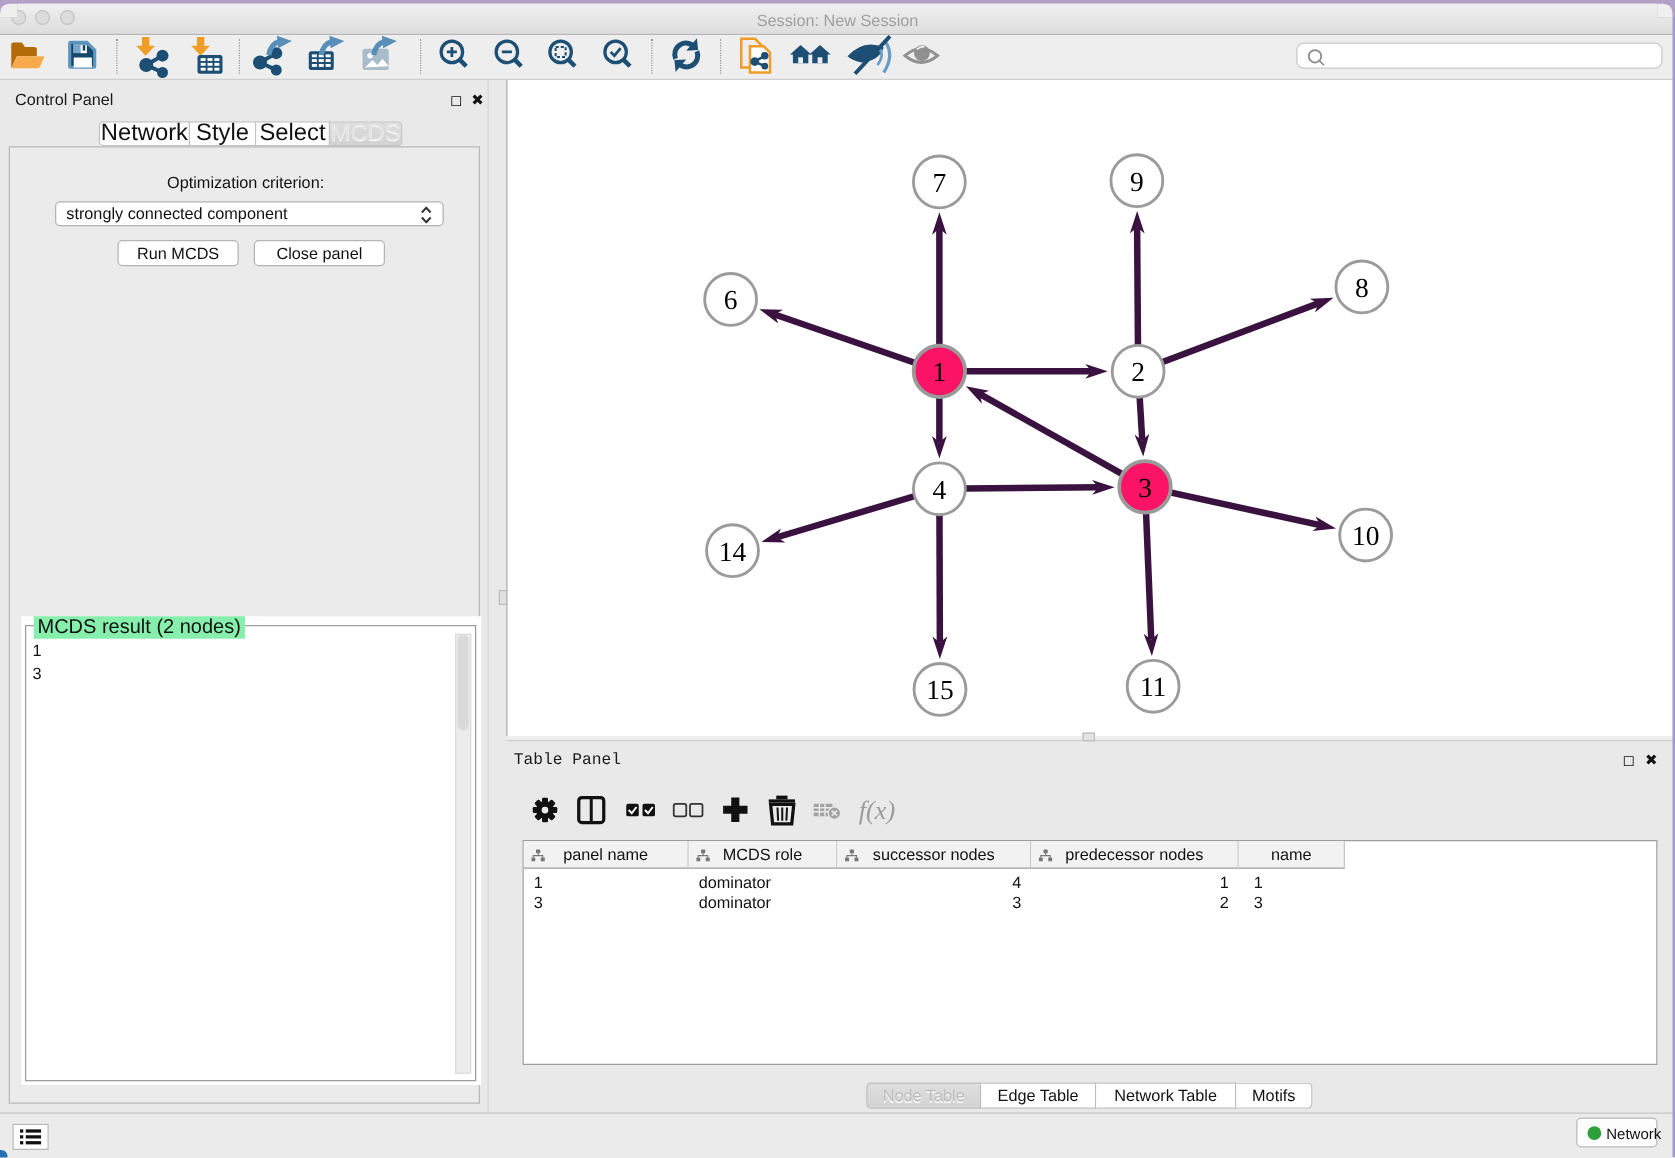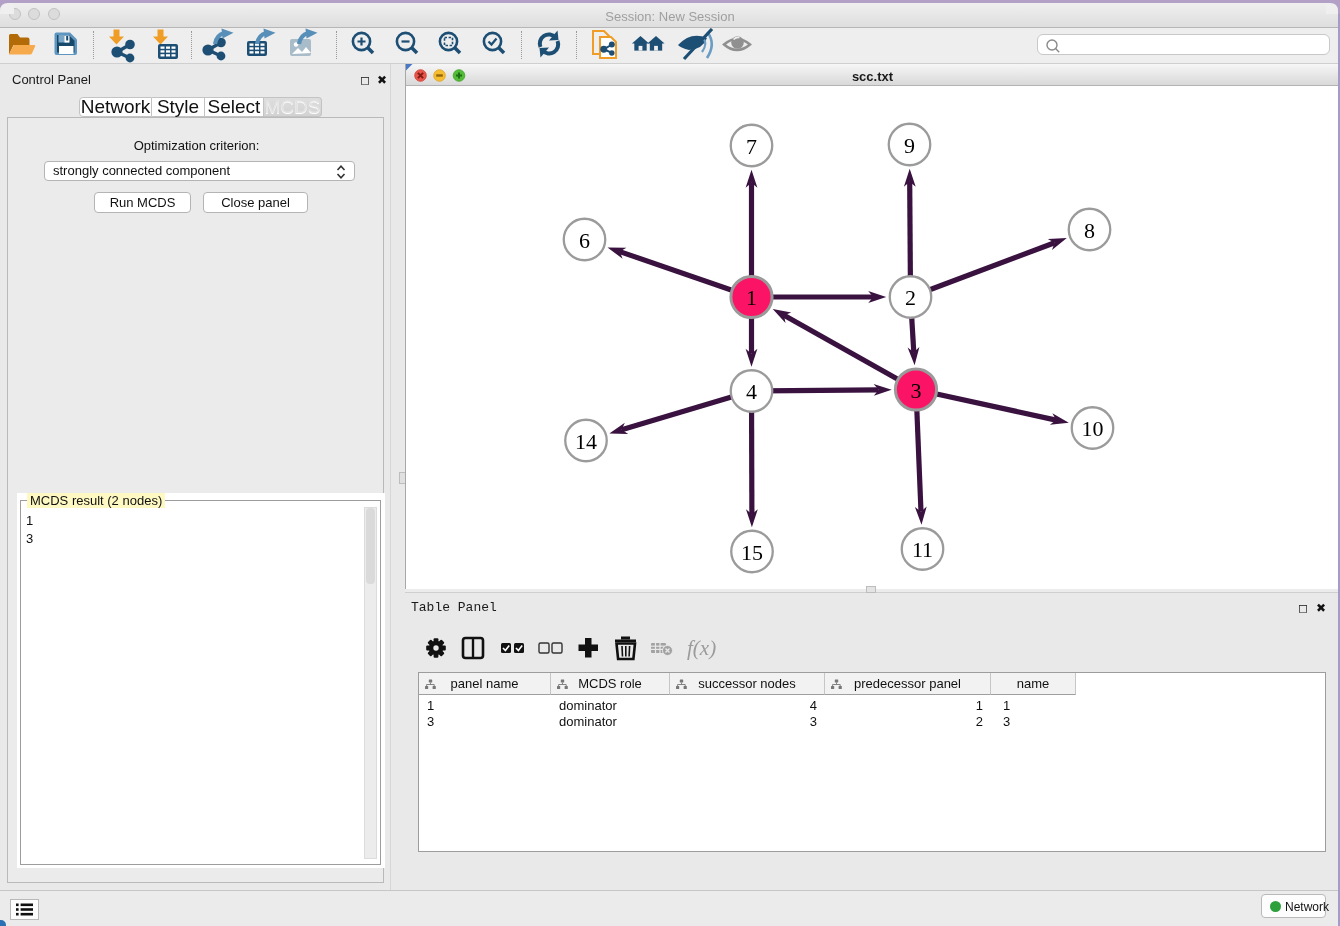--- a/index.html
+++ b/index.html
@@ -22,21 +22,21 @@
 #cp-tabs { left:79px; top:33px; height:20px; display:flex; font-size:19px; }
 .cptab { border:1px solid #c3c3c3; border-left:none; background:#fff; color:#111; display:flex; align-items:center; justify-content:center; }
 .cptab.first { border-left:1px solid #c3c3c3; border-radius:4px 0 0 4px; }
 .cptab.sel { background:linear-gradient(#dedede,#d2d2d2); color:#e2e2e2; text-shadow:0 1px 0 #fff; border-radius:0 4px 4px 0; }
 #cp-body { left:7px; top:53px; width:377px; height:766px; border:1px solid #b9b9b9; background:#ebebeb; }
 #optlabel { left:0; top:20px; width:377px; text-align:center; font-size:13px; color:#111; }
 #dropdown { left:36px; top:43px; width:311px; height:20px; background:#fff; border:1px solid #b4b4b4; border-radius:4px; font-size:13px; color:#111; line-height:18px; padding-left:8px; }
 .btn { position:absolute; height:21px; background:#fff; border:1px solid #b4b4b4; border-radius:4px; font-size:13px; color:#111; text-align:center; line-height:19px; }
 #resultbox { left:9px; top:375px; width:368px; height:375px; background:#fff; }
 #fieldset { left:3px; top:7px; width:361px; height:365px; border:1px solid #9d9d9d; }
-#fslabel { left:6px; top:-8px; background:#fef9c3; padding:0 3px; font-size:13px; color:#111;text-align:center; }
+#fslabel { left:6px; top:-8px; background:#86efac; padding:0 3px; font-size:16px; color:#111;text-align:center; }
 #resultscroll { right:3px; top:6px; width:13px; height:352px; background:#ececec; border:1px solid #dcdcdc; }
 #resulttext { left:5px; top:11px; font-size:13px; color:#111; line-height:18px; }
 
 #vdivider { left:390px; top:64px; width:15px; height:826px; background:#e9e9e9; border-left:1px solid #d6d6d6; }
 #vgrip { left:396px; top:408px; width:7px; height:12px; background:#e0e0e0; border:1px solid #bdbdbd; }
 
 #netwin { left:405px; top:64px; width:933px; height:525px; background:#fff; border-left:1px solid #a8a8a8; }
 #nettitle { left:0; top:0; width:933px; height:22px; background:linear-gradient(#f6f6f6,#d9d9d9); border-bottom:1px solid #b3b3b3; }
 #nettext { left:0; top:5px; width:933px; text-align:center; font-size:13px; font-weight:bold; color:#1a1a1a; }
 
@@ -203,32 +203,20 @@
       </div>
     </div>
   </div>
 </div>
 
 <div class="abs" id="vdivider">
     <div class="abs" id="vgrip" style="left:8px;"></div>
   </div>
 
 <div class="abs" id="netwin">
-  <div class="abs" id="nettitle">
-    <svg style="position:absolute;left:0;top:0;" width="70" height="22" viewBox="0 0 70 22">
-      <path d="M0,0 h6.5 L0,6.5 z" fill="#4a78c5"></path>
-      <circle cx="14.5" cy="11.5" r="5.8" fill="#e8564b" stroke="#ce3a30" stroke-width="0.8"></circle>
-      <path d="M11.9,8.9 l5.2,5.2 M17.1,8.9 l-5.2,5.2" stroke="#821c12" stroke-width="2"></path>
-      <circle cx="33.5" cy="11.5" r="5.8" fill="#f5bd30" stroke="#dda122" stroke-width="0.8"></circle>
-      <rect x="30.2" y="10.3" width="6.6" height="2.4" fill="#90650d"></rect>
-      <circle cx="53" cy="11.5" r="5.8" fill="#52bb38" stroke="#3da127" stroke-width="0.8"></circle>
-      <path d="M50,11.5 h6 M53,8.5 v6" stroke="#1c6f10" stroke-width="2"></path>
-    </svg>
-    <div class="abs" id="nettext">scc.txt</div>
-  </div>
   <svg class="abs" id="graph" style="left:0; top:23px;" width="933" height="502" viewBox="0 0 933 502">
 <line x1="345.5" y1="210.0" x2="345.5" y2="95.8" stroke="#3a1240" stroke-width="5.2"></line>
 <path d="M345.5,82.8 L351.4,100.8 L345.5,95.8 L339.6,100.8 Z" fill="#3a1240"></path>
 <line x1="345.5" y1="210.0" x2="213.8" y2="164.6" stroke="#3a1240" stroke-width="5.2"></line>
 <path d="M201.5,160.4 L220.4,160.7 L213.8,164.6 L216.6,171.8 Z" fill="#3a1240"></path>
 <line x1="345.5" y1="210.0" x2="467.2" y2="210.0" stroke="#3a1240" stroke-width="5.2"></line>
 <path d="M480.2,210.0 L462.2,215.9 L467.2,210.0 L462.2,204.1 Z" fill="#3a1240"></path>
 <line x1="345.5" y1="210.0" x2="345.5" y2="266.7" stroke="#3a1240" stroke-width="5.2"></line>
 <path d="M345.5,279.7 L339.6,261.7 L345.5,266.7 L351.4,261.7 Z" fill="#3a1240"></path>
 <line x1="504.5" y1="210.0" x2="503.7" y2="94.8" stroke="#3a1240" stroke-width="5.2"></line>
@@ -361,35 +349,41 @@
       </div>
     <div class="hcell" style="left:406px; width:166px;">
         <svg width="11" height="11" viewBox="0 0 11 11" style="position:absolute;left:6px;top:6px;">
           <g fill="#777">
             <rect x="3.8" y="0.5" width="3.4" height="3" rx="0.5"></rect>
             <rect x="0" y="7" width="3.2" height="3" rx="0.5"></rect>
             <rect x="7.6" y="7" width="3.2" height="3" rx="0.5"></rect>
           </g>
           <path d="M5.5,3.5 V5.5 M1.6,7 V5.5 H9.2 V7" fill="none" stroke="#777" stroke-width="0.9"></path>
         </svg>
-        <span class="hlabel">predecessor panel</span>
+        <span class="hlabel">predecessor nodes</span>
       </div>
     <div class="hcell" style="left:572px; width:85px;">
         <span class="hlabel">name</span>
       </div>
     <div class="rcell" style="left:8px; top:25px;">1</div>
     <div class="rcell" style="left:140px; top:25px;">dominator</div>
     <div class="rcell" style="left:251px; top:25px; width:147px; text-align:right;">4</div>
     <div class="rcell" style="left:406px; top:25px; width:158px; text-align:right;">1</div>
     <div class="rcell" style="left:584px; top:25px;">1</div>
     <div class="rcell" style="left:8px; top:41px;">3</div>
     <div class="rcell" style="left:140px; top:41px;">dominator</div>
     <div class="rcell" style="left:251px; top:41px; width:147px; text-align:right;">3</div>
     <div class="rcell" style="left:406px; top:41px; width:158px; text-align:right;">2</div>
     <div class="rcell" style="left:584px; top:41px;">3</div>
+  </div>
+  <div class="abs" id="bottomtabs">
+    <div class="btab first" style="width:92px;">Node Table</div>
+    <div class="btab" style="width:92px;">Edge Table</div>
+    <div class="btab" style="width:112px;">Network Table</div>
+    <div class="btab last" style="width:61px;">Motifs</div>
   </div>
 </div>
 
 <div class="abs" id="statusbar">
   <div class="abs" id="listbtn">
       <svg width="17" height="13" viewBox="0 0 17 13" style="position:absolute;left:5px;top:3px;">
         <g fill="#111">
           <rect x="0" y="0.5" width="2.6" height="2.6"></rect>
           <rect x="0" y="5.2" width="2.6" height="2.6"></rect>
           <rect x="0" y="9.9" width="2.6" height="2.6"></rect>

